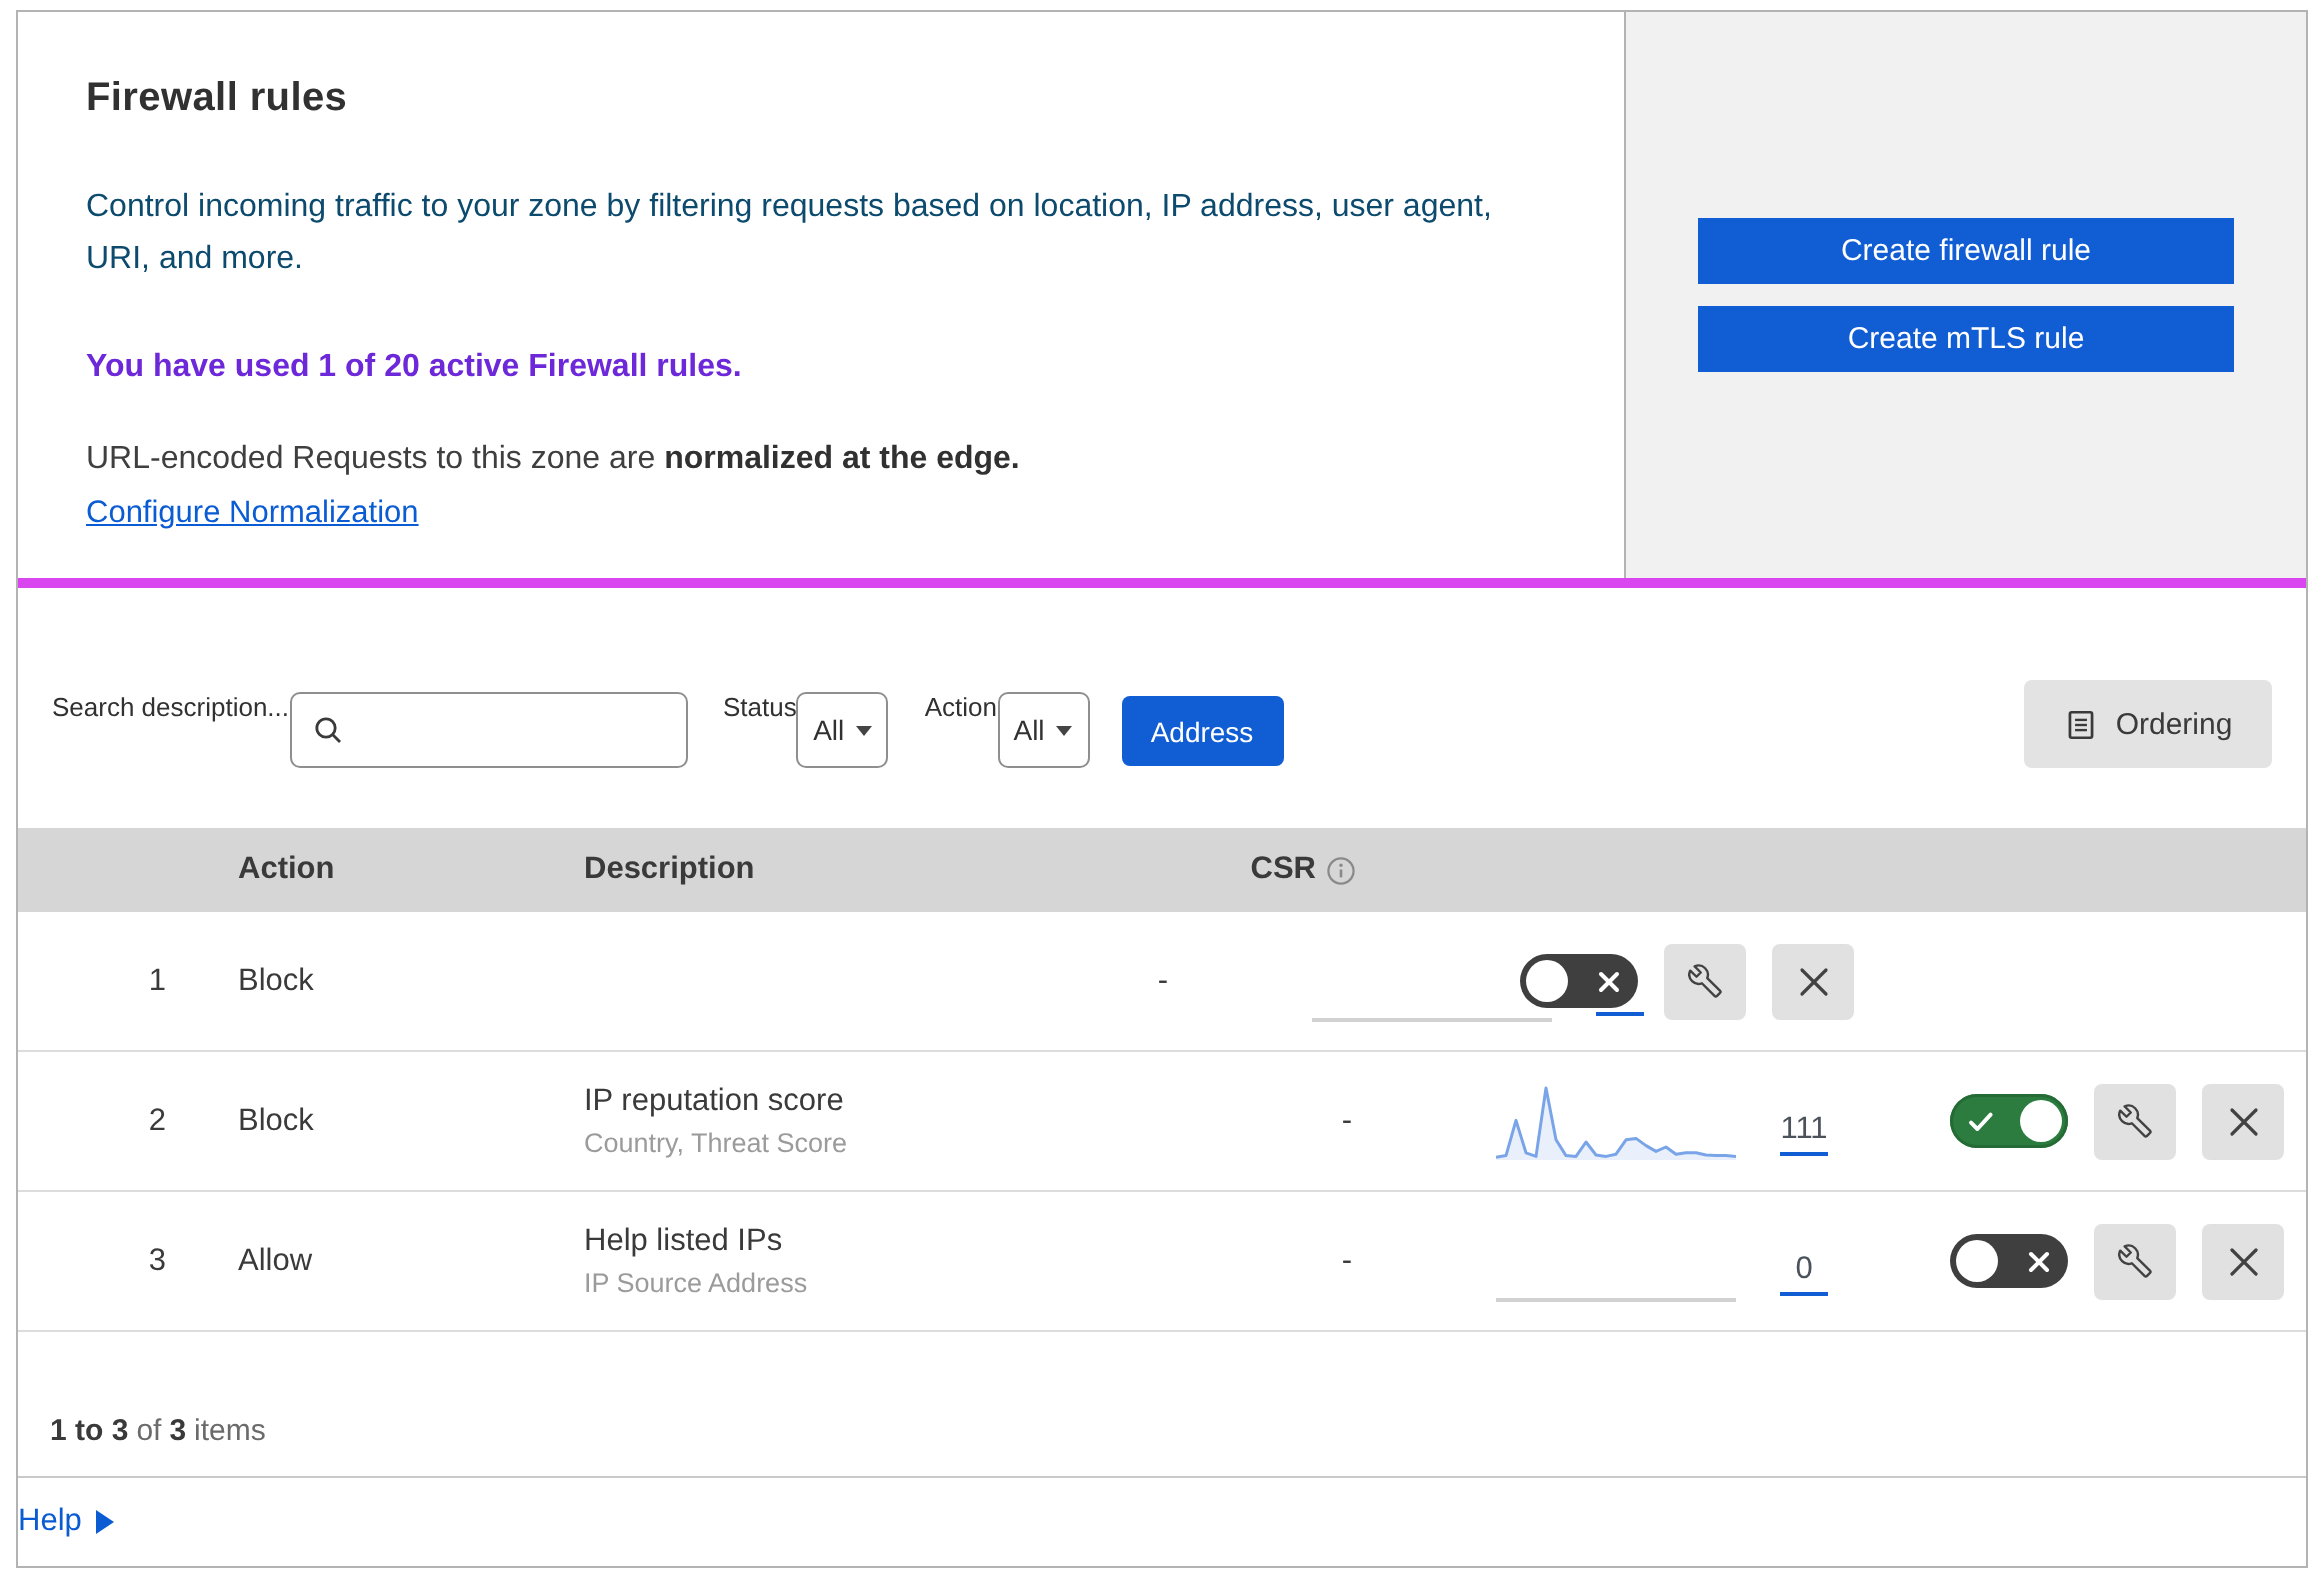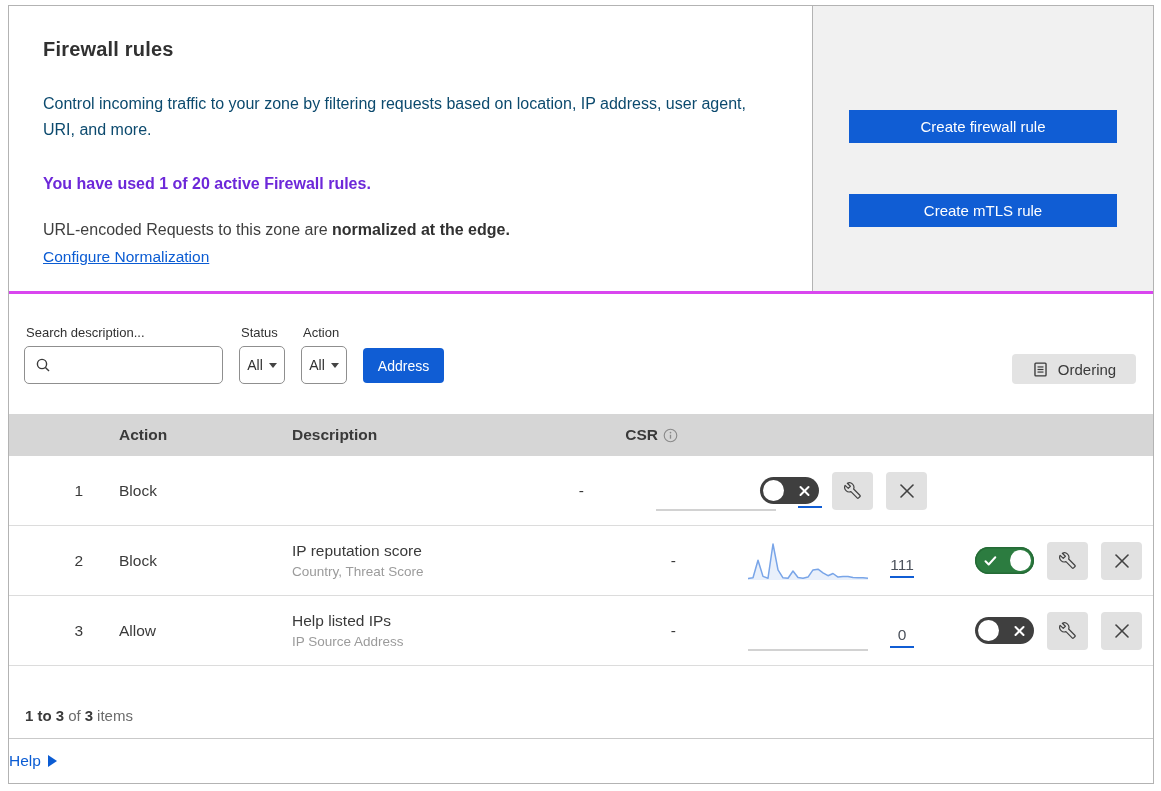--- a/index.html
+++ b/index.html
@@ -1,41 +1,41 @@
 <!DOCTYPE html>
 <html><head>
 <meta charset="utf-8">
 <style>
   * { margin:0; padding:0; box-sizing:border-box; }
   html,body { width:1161px; height:791px; background:#fff; font-family:"Liberation Sans", sans-serif; color:#313131; overflow:hidden; }
 
   .card { position:absolute; left:8px; top:5px; width:1146px; height:779px; background:#fff; border:1px solid #b3b3b3; display:flex; flex-direction:column; }
 
   
-  .top { display:flex; height:288px; border-bottom:3px solid #d946ef; flex:none; }
+  .top { display:flex; height:288px; border-bottom:5px solid #d946ef; flex:none; }
   .top-left { flex:1; padding:32px 40px 0 34px; }
   .page-title { font-size:20px; font-weight:700; color:#313131; letter-spacing:.2px; }
   .page-desc { margin-top:30px; font-size:16px; color:#0c4a6e; line-height:1.62; max-width:740px; }
   .usage-note { margin-top:32px; font-size:16px; font-weight:700; color:#6d28d9; }
   .norm-line { margin-top:28px; font-size:16px; color:#3f3f3f; }
   .norm-line b { color:#313131; }
   .norm-link { display:inline-block; margin-top:9px; font-size:15.5px; color:#0b5cd3; text-decoration:underline; cursor:pointer; }
   .top-right { width:341px; flex:none; background:#f1f1f1; border-left:1px solid #b3b3b3; display:flex; flex-direction:column; justify-content:center; gap:11px; padding:0 36px; }
-  .btn-primary { display:block; width:100%; height:33px; background:#105dd4; color:#fff; border:none; border-radius:0; font-size:15px; font-family:"Liberation Sans", sans-serif; cursor:pointer;margin-top:40px; }
+  .btn-primary { display:block; width:100%; height:33px; background:#105dd4; color:#fff; border:none; border-radius:0; font-size:15px; font-family:"Liberation Sans", sans-serif; cursor:pointer; }
 
   
   .filter-bar { display:flex; align-items:flex-end; gap:16px; height:120px; padding:28px 17px 30px 15px; flex:none; }
-  .fgroup { display:flex; flex-direction:column; }
+  .fgroup { display:flex; flex-direction:row; }
   .flabel { font-size:13px; color:#313131; margin-bottom:6px; margin-left:2px; }
   .search-box { display:flex; align-items:center; width:199px; height:38px; border:1px solid #8f8f8f; border-radius:5px; background:#fff; padding:0 8px 0 10px; gap:6px; }
   .search-box input { border:none; outline:none; flex:1; min-width:0; font-size:14px; font-family:"Liberation Sans", sans-serif; background:transparent; }
   .select-btn { display:flex; align-items:center; justify-content:center; gap:6px; width:46px; height:38px; border:1px solid #8f8f8f; border-radius:5px; background:#fff; font-size:14px; color:#313131; cursor:pointer; font-family:"Liberation Sans", sans-serif; }
   .caret { width:0; height:0; border-left:4px solid transparent; border-right:4px solid transparent; border-top:5px solid #444; margin-top:1px; }
   .search-btn { width:81px; height:35px; margin-bottom:1px; font-size:14px; cursor:pointer; background:#105dd4; color:#fff; border:none; border-radius:4px; font-family:"Liberation Sans", sans-serif; }
-  .ordering-btn { margin-left:auto; display:flex; align-items:center; justify-content:center; gap:9px; width:124px; height:30px; background:#e3e3e3; border:none; border-radius:4px; font-size:15px; color:#3a3a3a; cursor:pointer; font-family:"Liberation Sans", sans-serif; }
+  .ordering-btn { margin-left:auto; display:flex; align-items:center; justify-content:center; gap:9px; width:124px; height:44px; background:#e3e3e3; border:none; border-radius:4px; font-size:15px; color:#3a3a3a; cursor:pointer; font-family:"Liberation Sans", sans-serif; }
 
   
   .tgrid { display:grid; grid-template-columns:90px 172px 325px 92px 250px 1fr; align-items:center; }
   .thead { background:#d6d6d6; height:42px; font-size:15.5px; font-weight:700; color:#3a3a3a; flex:none; }
   .th-action { padding-left:20px; }
   .th-desc { padding-left:21px; }
   .th-csr { text-align:right; padding-right:10px; display:flex; justify-content:flex-end; align-items:center; gap:5px; }
   .th-activity { padding-left:24px; }
   .trow { height:70px; border-bottom:1px solid #dcdcdc; background:#fff; }
   .c-num { text-align:right; padding-right:16px; font-size:15.5px; color:#3a3a3a; }

